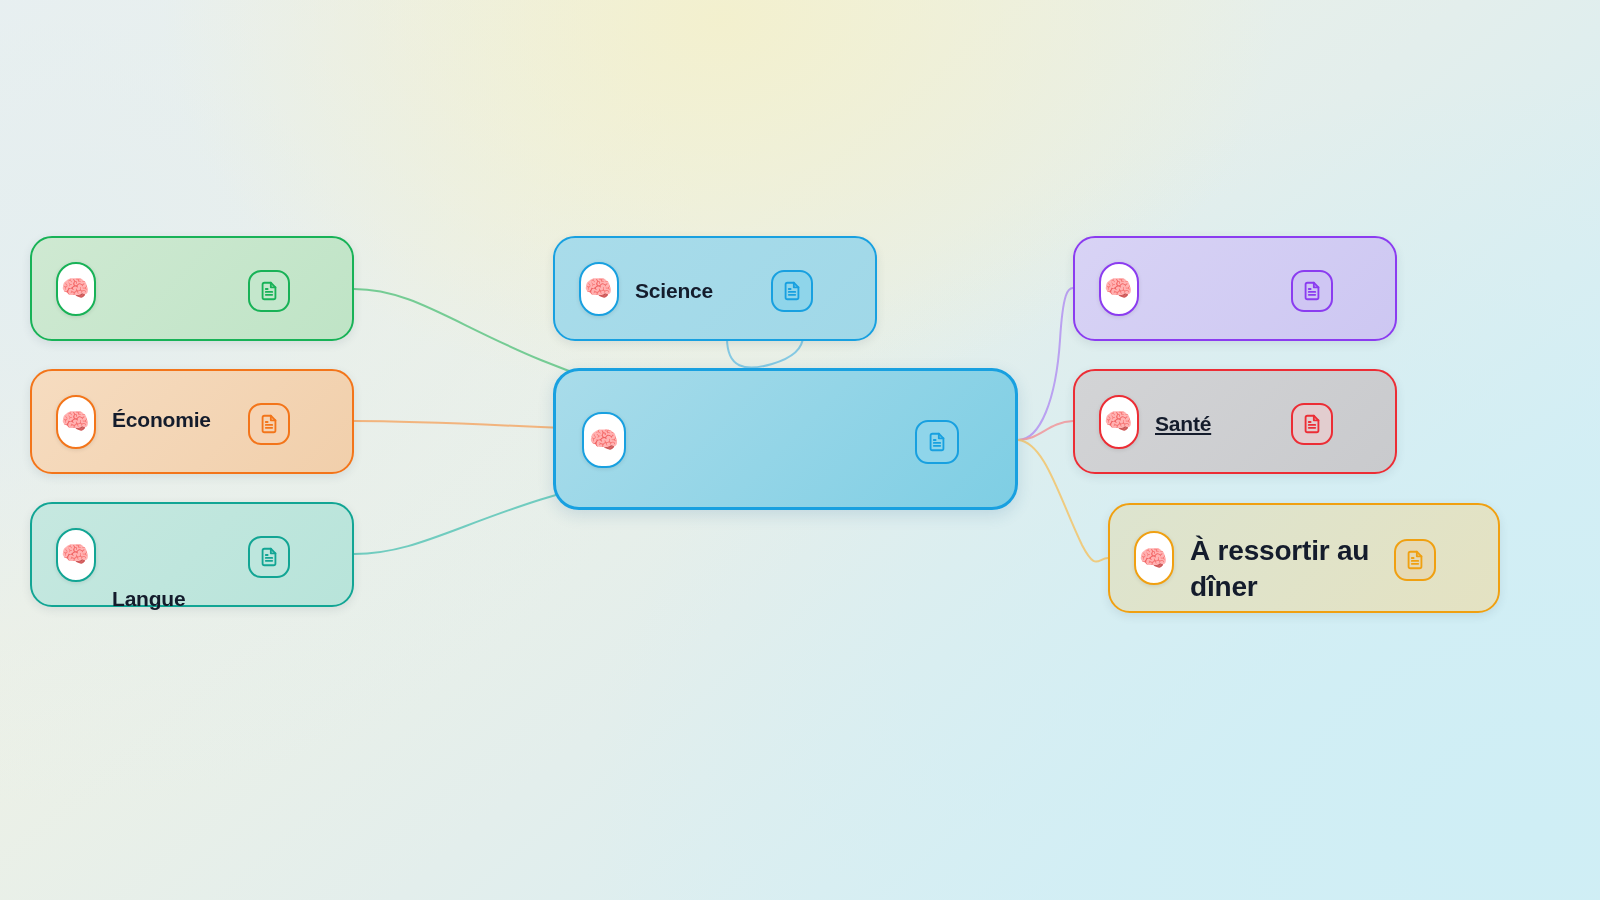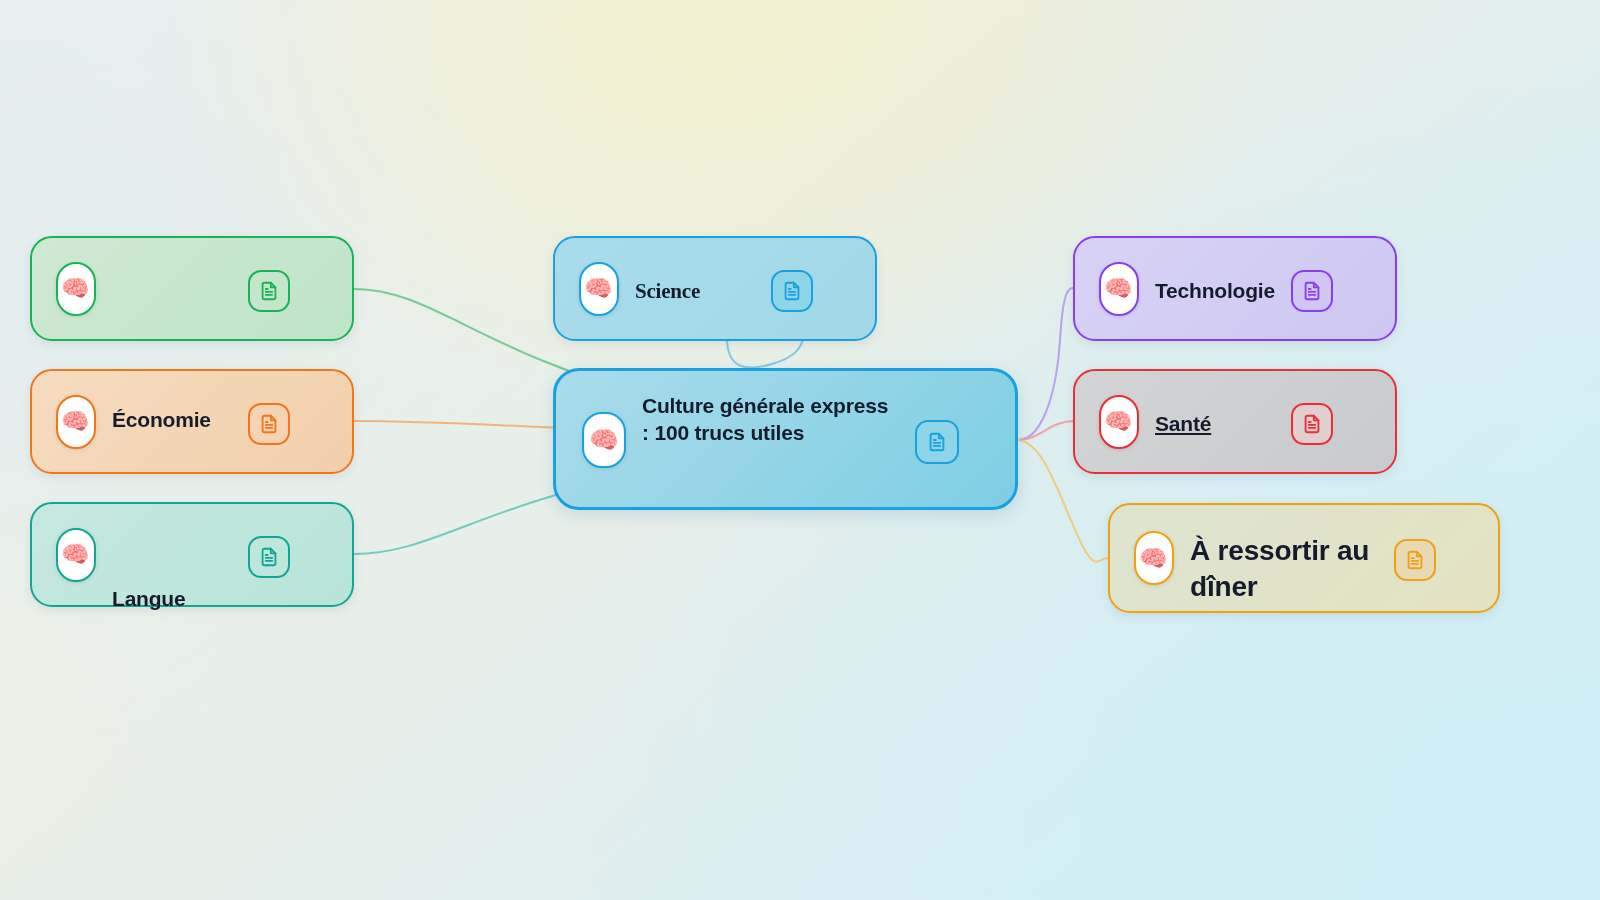--- a/index.html
+++ b/index.html
@@ -143,21 +143,20 @@
             <line x1="8.5" y1="13" x2="15.5" y2="13"></line>
             <line x1="8.5" y1="16.2" x2="15.5" y2="16.2"></line>
             <line x1="8.5" y1="9.8" x2="10.5" y2="9.8"></line>
           </svg>
         </div>
       </div>
       <div class="node" style="left: 1073px; top: 236px; width: 324px; height: 105px; border-color: rgb(139, 60, 240); background: linear-gradient(135deg, rgb(216, 211, 245) 0%, rgb(205, 199, 242) 100%);">
         <div class="brain-badge" style="border-color: rgb(139, 60, 240); width: 40px; height: 54px; left: 24px; top: 23.5px;">
           <span class="brain-glyph" style="font-size: 23px;">🧠</span>
         </div>
-        <div class="node-label" style="left: 80px; font-size: 21px; top: 39.5px; width: 220px; white-space: nowrap;">Technologie</div>
         <div class="doc-btn" style="border-color: rgb(139, 60, 240); background: rgb(207, 198, 243); width: 42px; height: 42px; top: 31.5px; right: 62px;">
           <svg width="22" height="22" viewBox="0 0 24 24" fill="none" stroke="#8b3cf0" stroke-width="2" stroke-linecap="round" stroke-linejoin="round">
             <path d="M14 3 H7 a2 2 0 0 0 -2 2 v14 a2 2 0 0 0 2 2 h10 a2 2 0 0 0 2 -2 V8 z"></path>
             <polyline points="14 3 14 8 19 8"></polyline>
             <line x1="8.5" y1="13" x2="15.5" y2="13"></line>
             <line x1="8.5" y1="16.2" x2="15.5" y2="16.2"></line>
             <line x1="8.5" y1="9.8" x2="10.5" y2="9.8"></line>
           </svg>
         </div>
       </div>
@@ -188,36 +187,35 @@
             <line x1="8.5" y1="13" x2="15.5" y2="13"></line>
             <line x1="8.5" y1="16.2" x2="15.5" y2="16.2"></line>
             <line x1="8.5" y1="9.8" x2="10.5" y2="9.8"></line>
           </svg>
         </div>
       </div>
       <div class="node" style="left: 553px; top: 236px; width: 324px; height: 105px; border-color: rgb(24, 160, 224); background: linear-gradient(135deg, rgb(169, 220, 234) 0%, rgb(160, 216, 232) 100%);">
         <div class="brain-badge" style="border-color: rgb(24, 160, 224); width: 40px; height: 54px; left: 24px; top: 23.5px;">
           <span class="brain-glyph" style="font-size: 23px;">🧠</span>
         </div>
-        <div class="node-label" style="left: 80px; font-size: 21px; top: 39.5px; width: 220px; white-space: nowrap; font-family: Liberation Serif, serif;">Science</div>
+        <div class="node-label" style="left: 80px; font-size: 21px; top: 39.5px; width: 220px; white-space: nowrap;">Science</div>
         <div class="doc-btn" style="border-color: rgb(24, 160, 224); background: rgb(143, 213, 234); width: 42px; height: 42px; top: 31.5px; right: 62px;">
           <svg width="22" height="22" viewBox="0 0 24 24" fill="none" stroke="#18a0e0" stroke-width="2" stroke-linecap="round" stroke-linejoin="round">
             <path d="M14 3 H7 a2 2 0 0 0 -2 2 v14 a2 2 0 0 0 2 2 h10 a2 2 0 0 0 2 -2 V8 z"></path>
             <polyline points="14 3 14 8 19 8"></polyline>
             <line x1="8.5" y1="13" x2="15.5" y2="13"></line>
             <line x1="8.5" y1="16.2" x2="15.5" y2="16.2"></line>
             <line x1="8.5" y1="9.8" x2="10.5" y2="9.8"></line>
           </svg>
         </div>
       </div>
       <div class="node central" style="left: 553px; top: 368px; width: 465px; height: 142px; border-color: rgb(24, 160, 224); background: linear-gradient(135deg, rgb(169, 220, 234) 0%, rgb(126, 206, 228) 100%);">
         <div class="brain-badge central-badge" style="border-color: rgb(24, 160, 224); width: 44px; height: 56px; left: 26px; top: 41px;">
           <span class="brain-glyph" style="font-size: 24px;">🧠</span>
         </div>
-        <div class="node-label" style="left: 86px; font-size: 21px; top: 22px; width: 250px;">Culture générale express : 100 trucs utiles</div>
         <div class="doc-btn" style="border-color: rgb(24, 160, 224); background: rgb(143, 213, 234); width: 44px; height: 44px; top: 49px; right: 56px;">
           <svg width="22" height="22" viewBox="0 0 24 24" fill="none" stroke="#18a0e0" stroke-width="2" stroke-linecap="round" stroke-linejoin="round">
             <path d="M14 3 H7 a2 2 0 0 0 -2 2 v14 a2 2 0 0 0 2 2 h10 a2 2 0 0 0 2 -2 V8 z"></path>
             <polyline points="14 3 14 8 19 8"></polyline>
             <line x1="8.5" y1="13" x2="15.5" y2="13"></line>
             <line x1="8.5" y1="16.2" x2="15.5" y2="16.2"></line>
             <line x1="8.5" y1="9.8" x2="10.5" y2="9.8"></line>
           </svg>
         </div>
       </div>

